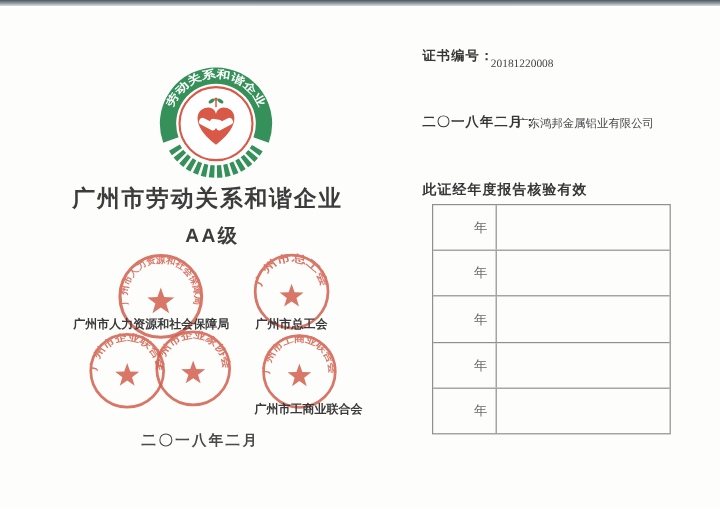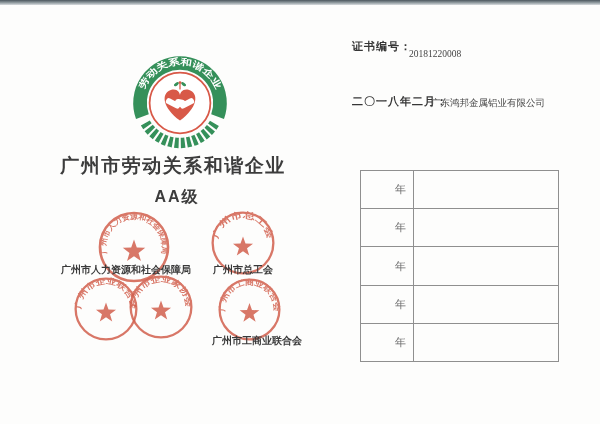--- a/index.html
+++ b/index.html
@@ -126,27 +126,29 @@
     <path class="seal-star" d="M50,40 L53.8,50.8 L65.2,51.1 L56.1,58 L59.4,68.9 L50,62.4 L40.6,68.9 L43.9,58 L34.8,51.1 L46.2,50.8 Z"></path>
     <text class="seal-text" font-size="11.5">
       <textPath href="#arc-s5" startOffset="50%" text-anchor="middle" textLength="126" lengthAdjust="spacingAndGlyphs">广州市工商业联合会</textPath>
     </text>
   </svg>
 
   <div class="abs cx issuer-label" style="left:126px;top:263px">广州市人力资源和社会保障局</div>
   <div class="abs cx issuer-label" style="left:243px;top:263px">广州市总工会</div>
   <div class="abs cx issuer-label" style="left:257px;top:334px">广州市工商业联合会</div>
 
+  <div id="issue-date" class="abs cx">二〇一八年二月</div>
 
   <div class="abs field-label" style="left:352px;top:39px">证书编号：</div>
   <div class="abs field-value" style="left:409px;top:49px">20181220008</div>
 
   <div class="abs field-label" style="left:352px;top:94px">二〇一八年二月：</div>
   <div class="abs field-value" style="left:431px;top:97px">广东鸿邦金属铝业有限公司</div>
 
+  <div id="verify-note" class="abs">此证经年度报告核验有效</div>
 
   <div id="verify-table" class="abs">
     <div class="v-row">
       <div class="v-year">年</div>
       <div class="v-blank"></div>
     </div>
     <div class="v-row">
       <div class="v-year">年</div>
       <div class="v-blank"></div>
     </div>

